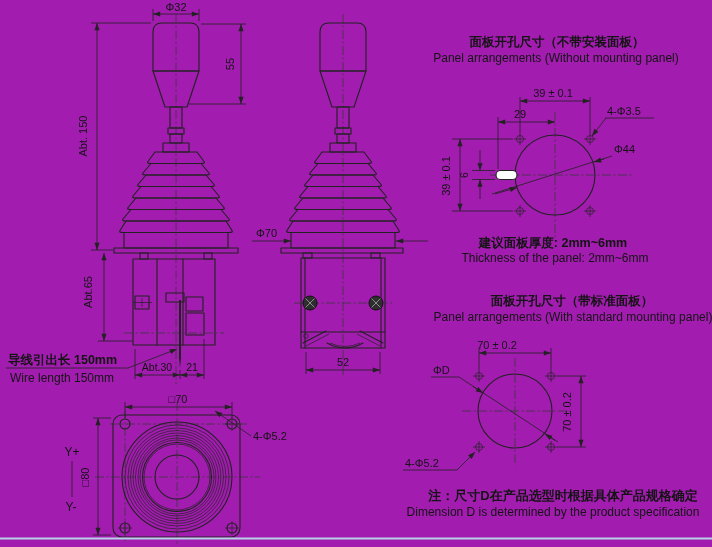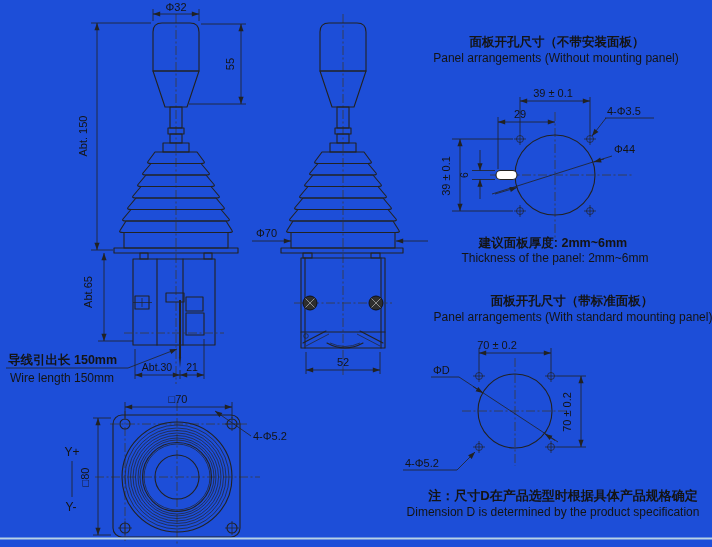--- a/index.html
+++ b/index.html
@@ -1,16 +1,16 @@
 <!DOCTYPE html>
 <html><head>
 <meta charset="utf-8">
 <style>
   html,body{margin:0;padding:0;background:#ffffff;}
-  #stage{position:relative;width:712px;height:547px;background:#1d4ed8;overflow:hidden;
+  #stage{position:relative;width:712px;height:547px;background:#a21caf;overflow:hidden;
          font-family:"Liberation Sans","DejaVu Sans",sans-serif;}
   svg{position:absolute;left:0;top:0;}
   svg text{fill:#141414;font-family:"Liberation Sans","DejaVu Sans",sans-serif;}
   .o{stroke:#222;fill:none;stroke-width:1.1;stroke-linejoin:round;stroke-linecap:round;}
   .ow{stroke:#222;fill:#fff;stroke-width:1.1;stroke-linejoin:round;}
   .d{stroke:#222;fill:none;stroke-width:.8;}
   .tk{stroke:#222;fill:none;stroke-width:.7;}
   .c{stroke:#3a3a3a;fill:none;stroke-width:.8;stroke-dasharray:9 2.5 2 2.5;}
   .dm{font-size:11px;}
   .dms{font-size:10.5px;}

